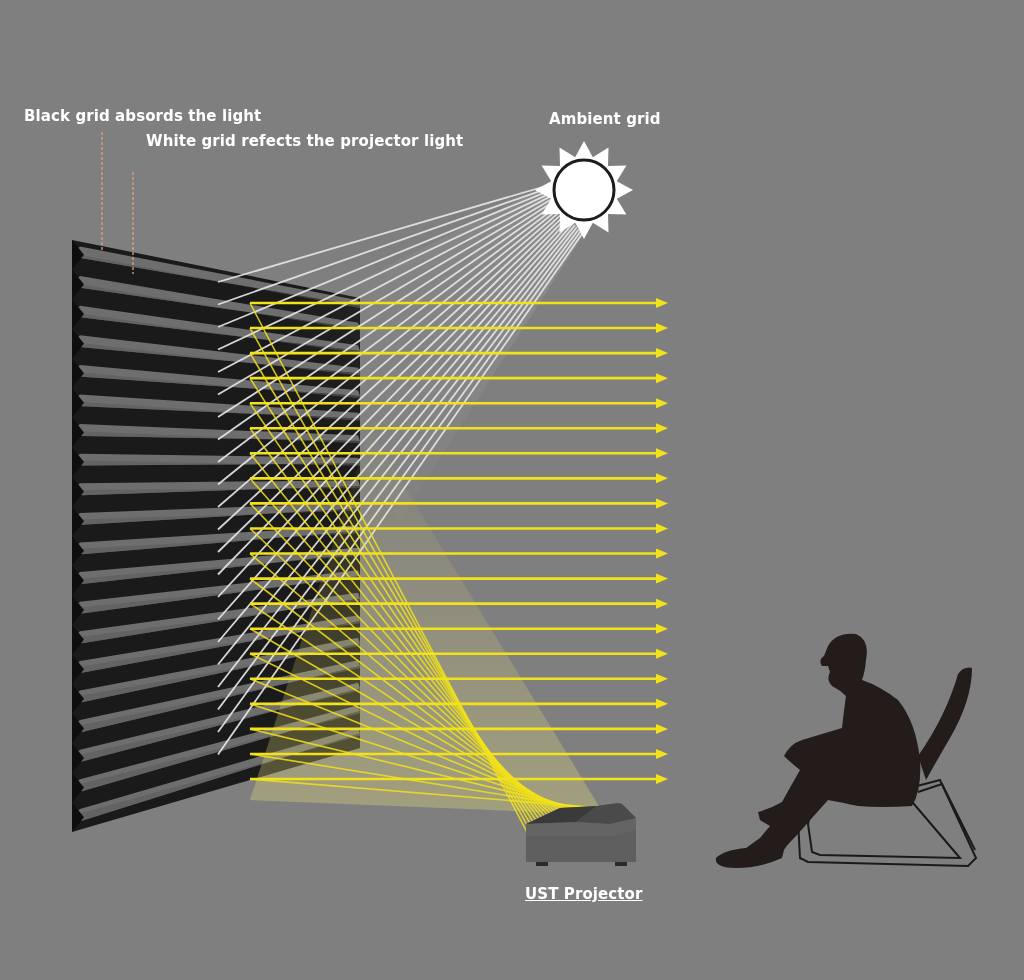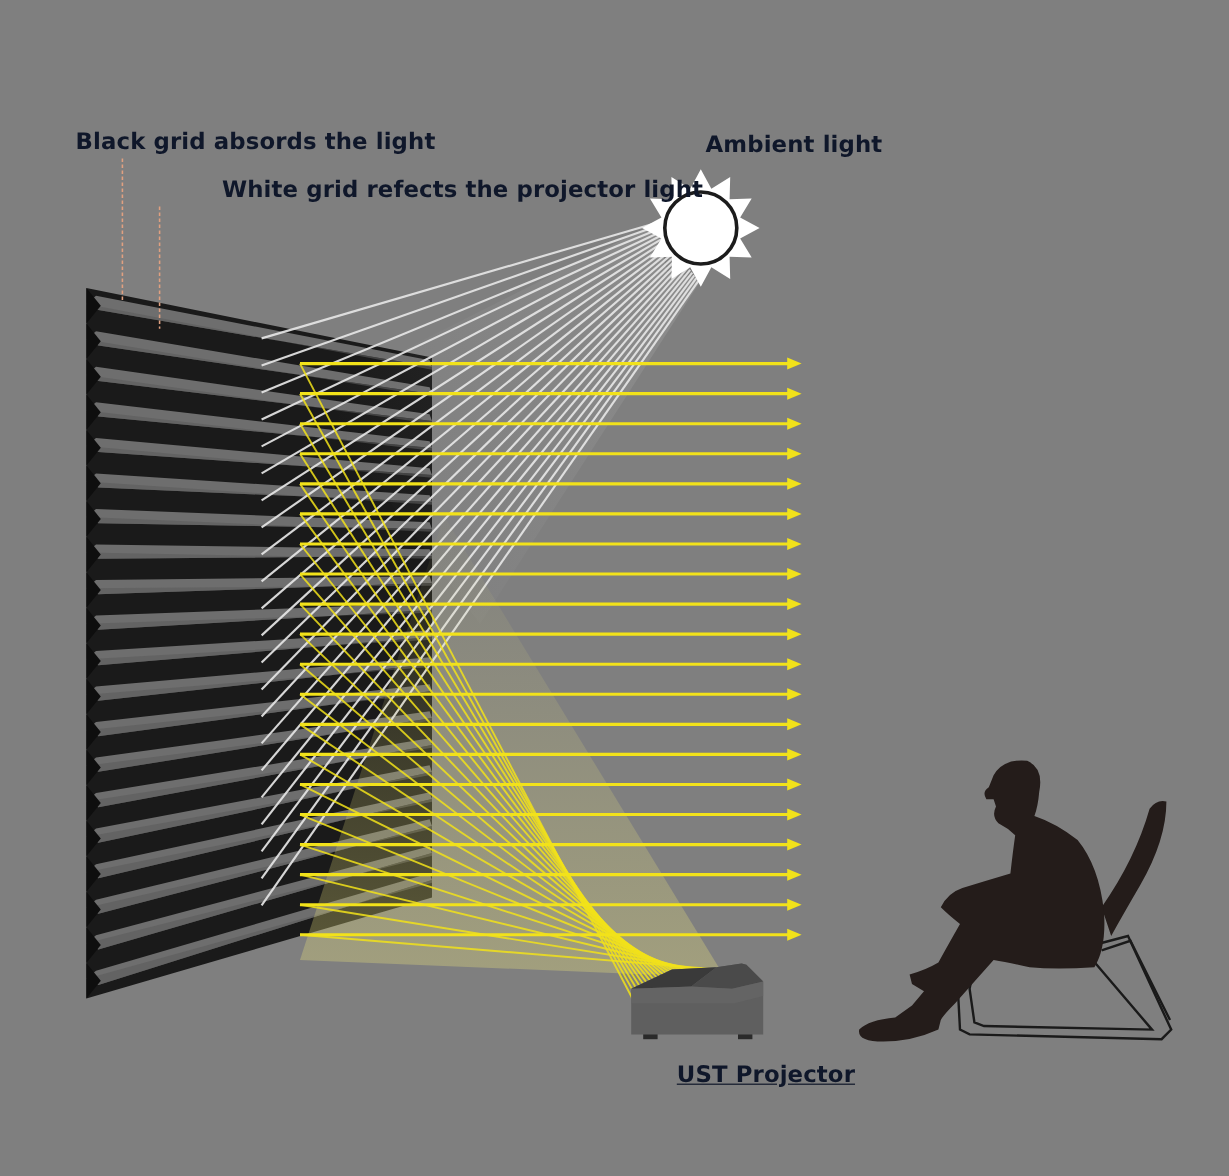--- a/index.html
+++ b/index.html
@@ -1,20 +1,20 @@
 <!DOCTYPE html>
 <html><head>
 <meta charset="utf-8">
 <style>
   html, body { margin:0; padding:0; }
   body { width:1024px; height:980px; background:#7f7f7f; overflow:hidden; position:relative; font-family:"DejaVu Sans", sans-serif; }
   #stage { position:absolute; left:0; top:0; width:1024px; height:980px; }
-  .label { position:absolute; font-weight:bold; font-size:19px; color:#0f172a; white-space:nowrap; letter-spacing:0.1px;margin-left:39px; }
+  .label { position:absolute; font-weight:bold; font-size:15px; color:#ffffff; white-space:nowrap; letter-spacing:0.1px; }
   #lbl-black { left:24px; top:107px; }
-  #lbl-white { left:146px; top:147px; }
+  #lbl-white { left:146px; top:132px; }
   #lbl-ambient { left:549px; top:110px; }
   #lbl-ust { left:525px; top:885px;text-decoration:underline; }
 </style>
 </head>
 <body>
 
 <svg id="stage" width="1024" height="980" viewBox="0 0 1024 980" xmlns="http://www.w3.org/2000/svg">
   <defs>
     <linearGradient id="beamGrad" x1="0" y1="1" x2="0" y2="0">
       <stop offset="0" stop-color="#e8e07a" stop-opacity="0.55"></stop>
@@ -206,14 +206,14 @@
     <path d="M918 792 L942 784 L975 850" fill="none" stroke="#1a1a1a" stroke-width="2"></path>
 
     <path d="M918 756 Q946 716 958 674 Q964 666 972 668 Q972 700 950 738 Q936 762 926 780 Z" fill="#241c1a"></path>
 
     <path d="M828 646 Q836 632 856 634 Q870 640 866 660 Q865 672 862 680 Q880 686 898 700 Q916 722 920 760 Q922 790 912 806 Q880 808 858 806 Q840 802 828 800 Q812 818 796 836 Q786 846 784 850 L782 858 Q760 868 736 868 Q714 868 716 858 Q724 850 746 848 L760 838 L770 826 L760 820 L758 812 Q772 808 782 802 Q792 784 800 770 Q790 762 784 756 Q790 744 802 740 Q822 734 842 728 Q844 710 846 696 Q840 690 832 686 Q826 680 830 672 L828 666 L822 666 Q818 660 824 656 Z" fill="#241c1a"></path>
   </g>
 </svg>
 
 <div id="lbl-black" class="label">Black grid absords the light</div>
 <div id="lbl-white" class="label">White grid refects the projector light</div>
-<div id="lbl-ambient" class="label">Ambient light</div>
+<div id="lbl-ambient" class="label">Ambient grid</div>
 <div id="lbl-ust" class="label">UST Projector</div>
 
 </body></html>

